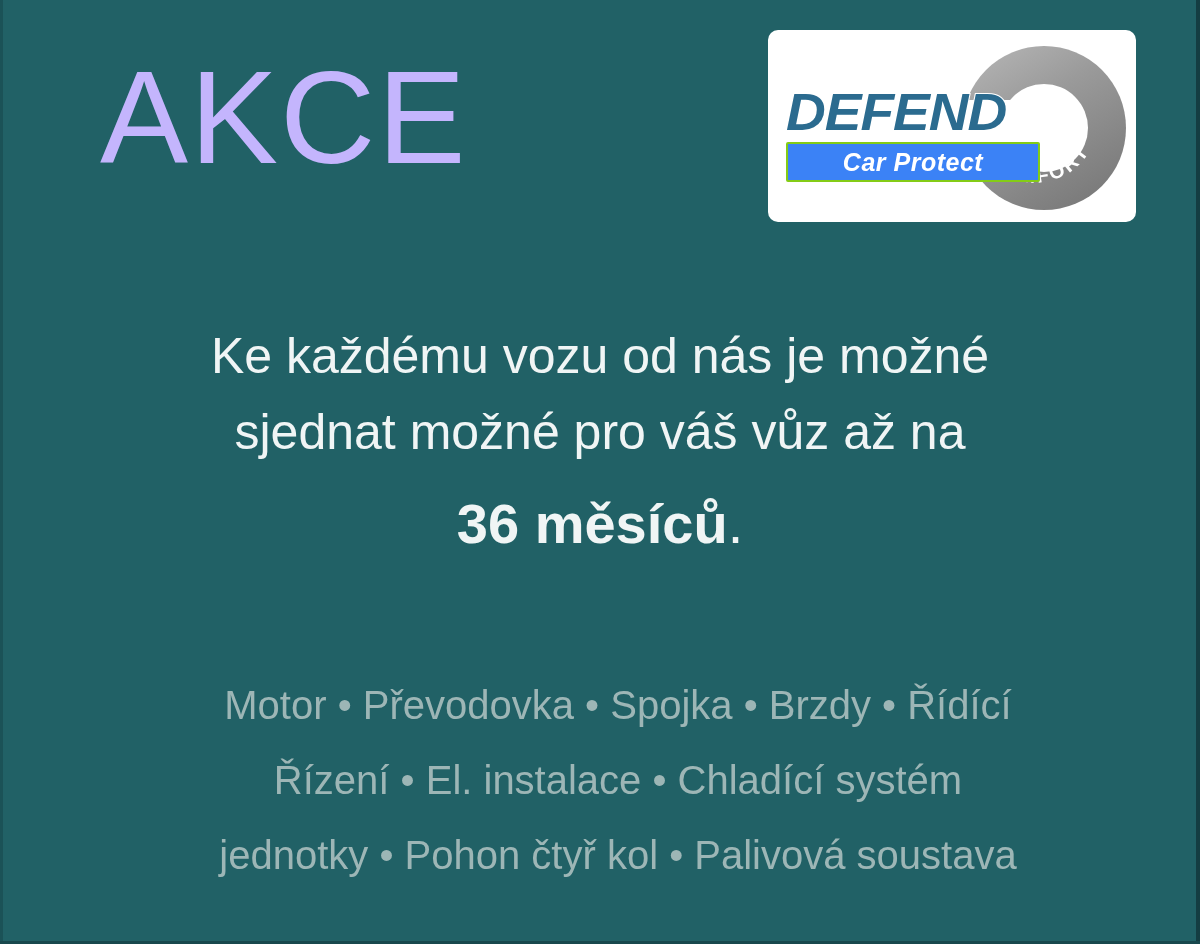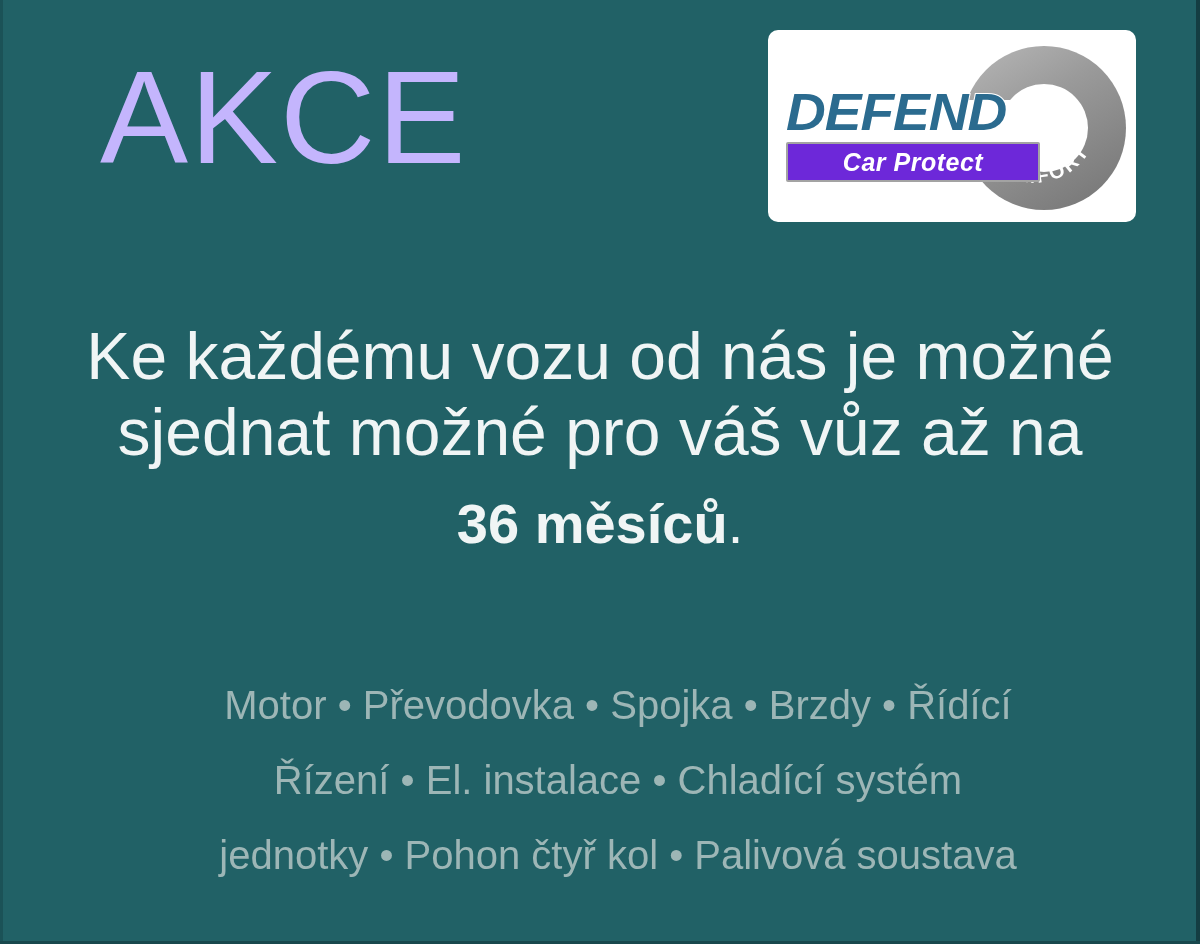--- a/index.html
+++ b/index.html
@@ -111,22 +111,22 @@
     transform-origin: left center;
     white-space: nowrap;
     z-index: 3;
   }
   .defend-bar {
     position: absolute;
     left: 18px;
     top: 112px;
     width: 254px;
     height: 40px;
-    background: #6d28d9;
-    border: 2px solid #a3a3a3;
+    background: #3b82f6;
+    border: 2px solid #84cc16;
     box-sizing: border-box;
     border-radius: 2px;
     z-index: 3;
   }
   .defend-bar span {
     position: absolute;
     left: 0; right: 0;
     top: 50%;
     transform: translateY(-50%);
     text-align: center;
@@ -141,21 +141,21 @@
   
   .promo {
     position: absolute;
     left: 0;
     right: 0;
     top: 318px;
     text-align: center;
     color: #F0F5F5;
   }
   .promo-line {
-    font-size: 66px;
+    font-size: 50px;
     line-height: 76px;
     font-weight: 400;
     white-space: nowrap;
   }
   .promo-strong {
     margin-top: 16px;
     font-size: 56px;
     line-height: 76px;
     font-weight: bold;
     white-space: nowrap;

